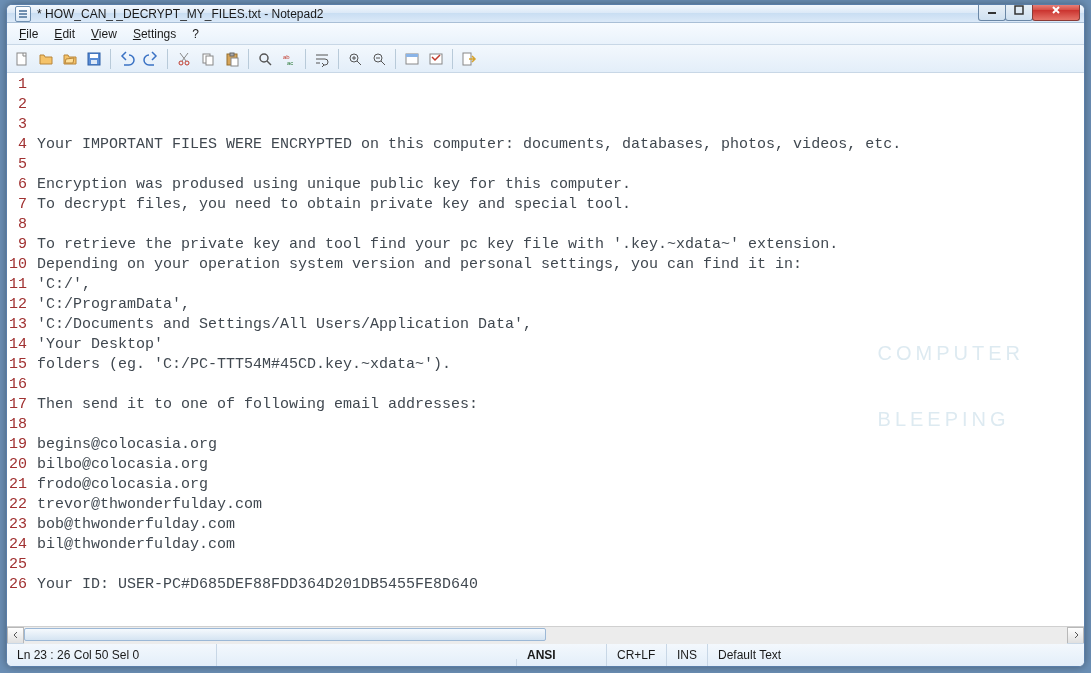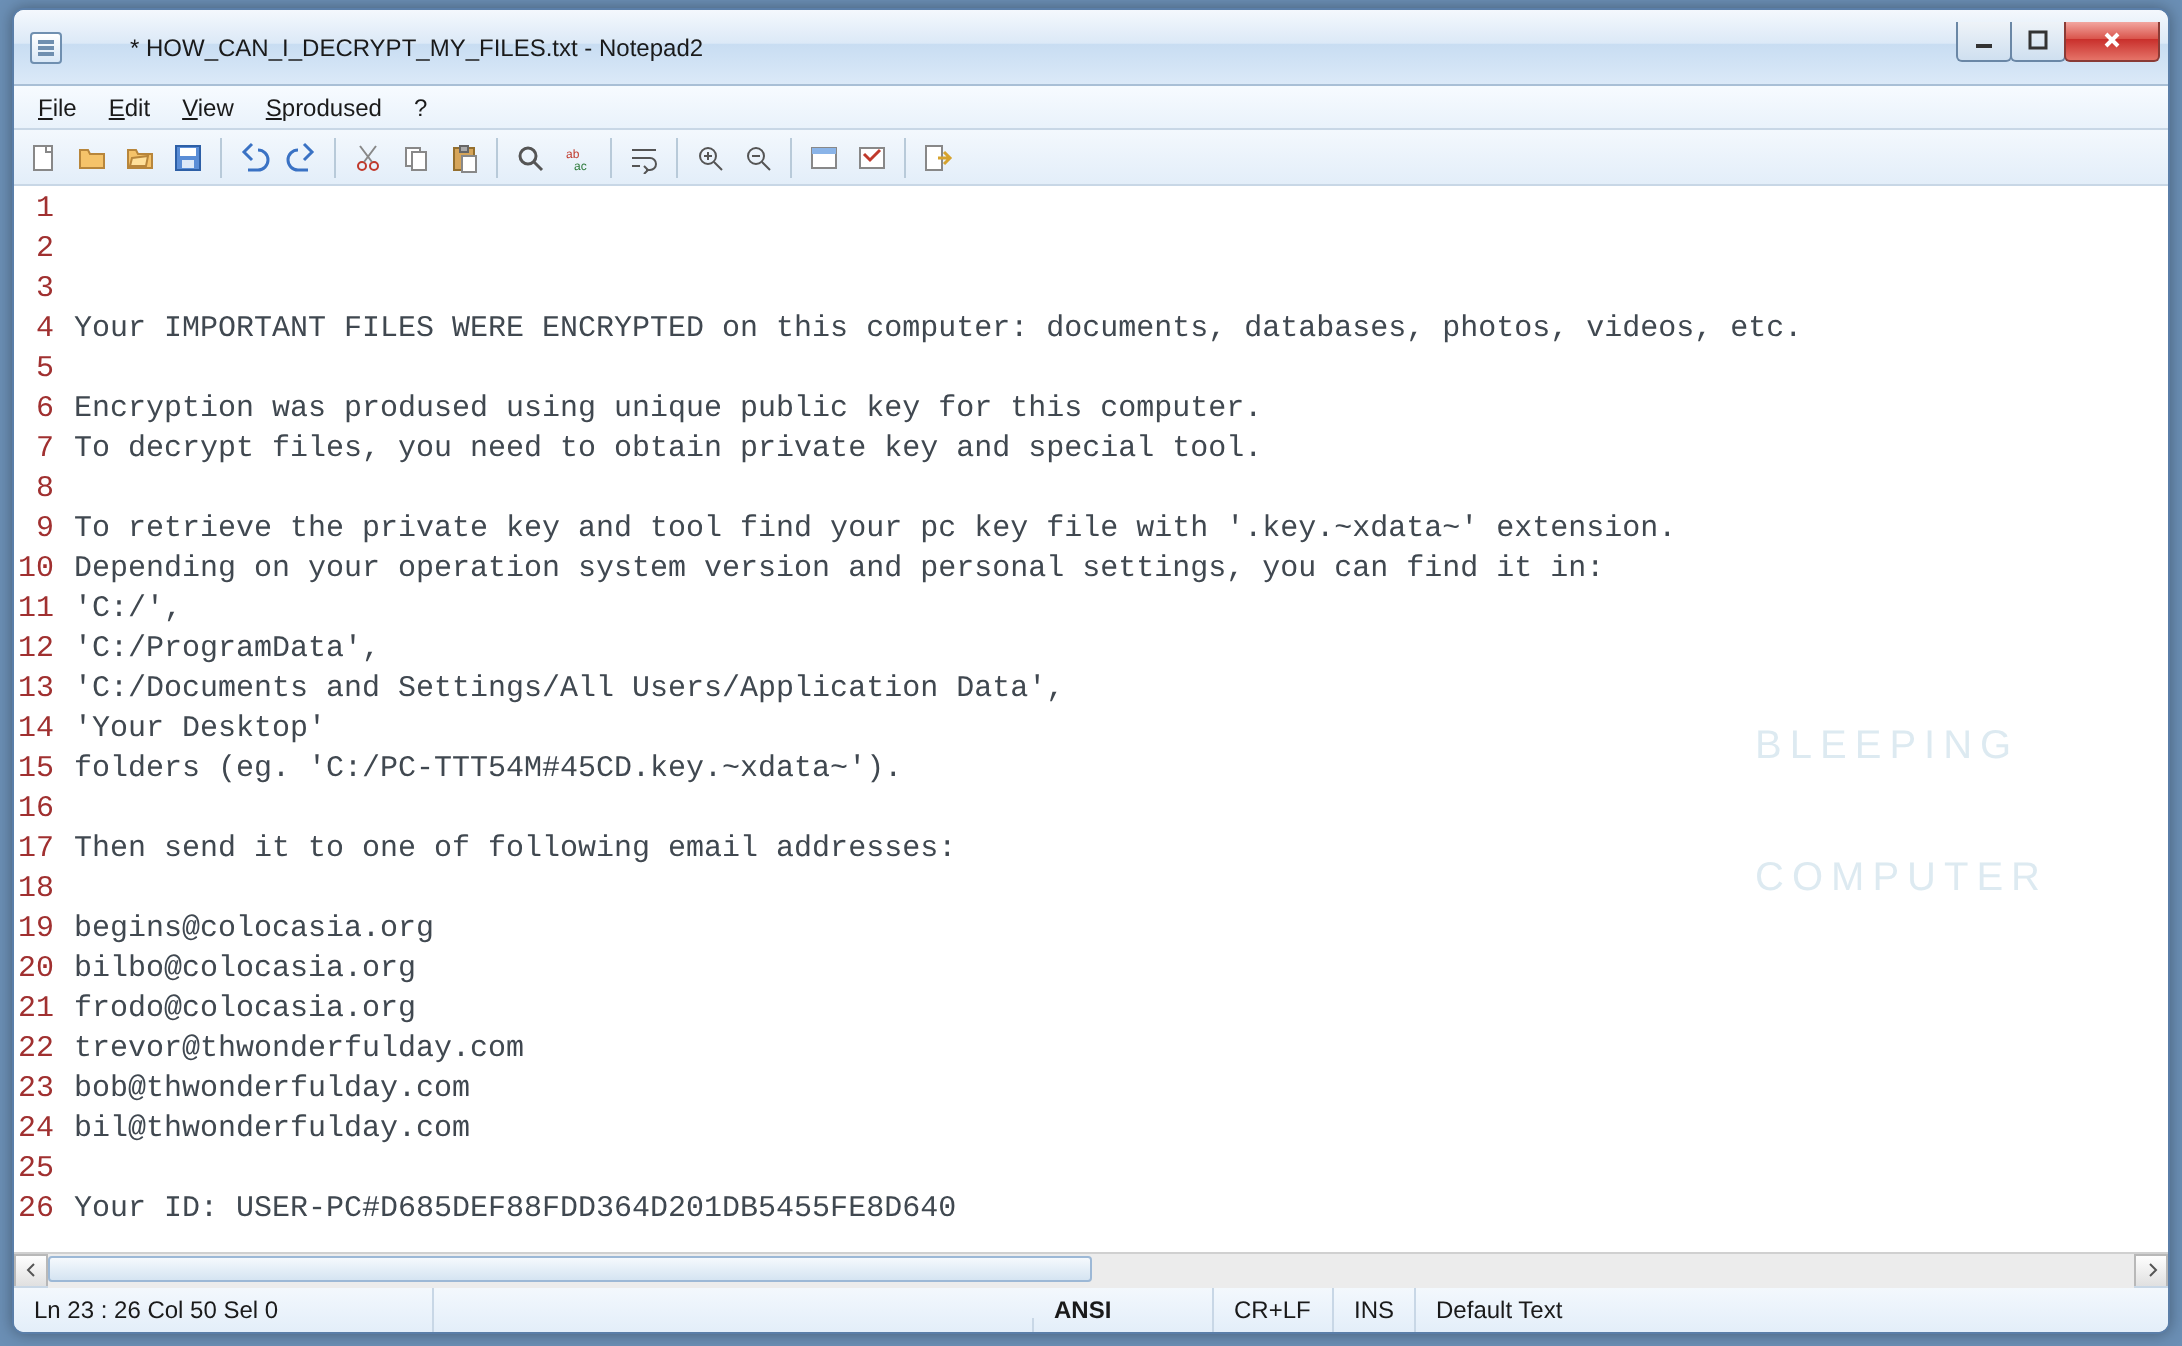--- a/index.html
+++ b/index.html
@@ -17,27 +17,26 @@
     left: 6px; top: 4px; right: 6px; bottom: 6px;
     background: #fff;
     border: 1px solid #5a7ea8;
     border-radius: 6px;
     box-shadow: 0 0 8px rgba(0,0,0,.35);
     display: flex;
     flex-direction: column;
     overflow: hidden;
   }
   .titlebar {
-    height: 38px;
+    height: 18px;
     background: linear-gradient(to bottom, #f4f8fd 0%, #dce9f7 45%, #c8ddf2 46%, #dbe9f8 100%);
     display: flex;
     align-items: center;
     padding: 0 0 0 8px;
     border-bottom: 1px solid #a9bfd6;
-    gap: 28px;
   }
   .titlebar .app-icon {
     width: 16px; height: 16px; margin-right: 6px;
     background: linear-gradient(#fff,#d9e8f7);
     border: 1px solid #6f8fb0; border-radius: 2px;
     position: relative;
   }
   .titlebar .app-icon::after {
     content: ""; position: absolute; left:3px; top:3px; right:3px; height:2px; background:#6f8fb0;
     box-shadow: 0 3px 0 #6f8fb0, 0 6px 0 #6f8fb0;
@@ -159,21 +158,21 @@
             <path d="M3 3 L9 9 M9 3 L3 9" stroke="#fff" stroke-width="2"></path>
           </svg>
       </div>
     </div>
   </div>
 
   <div class="menubar">
     <div class="menu-item"><u>F</u><span>ile</span></div>
     <div class="menu-item"><u>E</u><span>dit</span></div>
     <div class="menu-item"><u>V</u><span>iew</span></div>
-    <div class="menu-item"><u>S</u><span>prodused</span></div>
+    <div class="menu-item"><u>S</u><span>ettings</span></div>
     <div class="menu-item">?</div>
   </div>
 
   <div class="toolbar">
     <div class="tb-btn">
         <svg viewBox="0 0 16 16">
           <rect x="3" y="2" width="9" height="12" fill="#fff" stroke="#888"></rect>
           <path d="M9 2v3h3" fill="none" stroke="#888"></path>
         </svg>
       </div>
@@ -308,22 +307,22 @@
         <div>20</div>
         <div>21</div>
         <div>22</div>
         <div>23</div>
         <div>24</div>
         <div>25</div>
         <div>26</div>
       </div>
     <div class="code" id="code">
       <div class="watermark">
+        <div>COMPUTER</div>
         <div>BLEEPING</div>
-        <div>COMPUTER</div>
       </div>
     <div class="line">Your IMPORTANT FILES WERE ENCRYPTED on this computer: documents, databases, photos, videos, etc.</div><div class="line"></div><div class="line">Encryption was prodused using unique public key for this computer.</div><div class="line">To decrypt files, you need to obtain private key and special tool.</div><div class="line"></div><div class="line">To retrieve the private key and tool find your pc key file with '.key.~xdata~' extension.</div><div class="line">Depending on your operation system version and personal settings, you can find it in:</div><div class="line">'C:/',</div><div class="line">'C:/ProgramData',</div><div class="line">'C:/Documents and Settings/All Users/Application Data',</div><div class="line">'Your Desktop'</div><div class="line">folders (eg. 'C:/PC-TTT54M#45CD.key.~xdata~').</div><div class="line"></div><div class="line">Then send it to one of following email addresses:</div><div class="line"></div><div class="line">begins@colocasia.org</div><div class="line">bilbo@colocasia.org</div><div class="line">frodo@colocasia.org</div><div class="line">trevor@thwonderfulday.com</div><div class="line">bob@thwonderfulday.com</div><div class="line">bil@thwonderfulday.com</div><div class="line"></div><div class="line">Your ID: USER-PC#D685DEF88FDD364D201DB5455FE8D640</div><div class="line"></div></div>
   </div>
 
   <div class="hscroll">
     <div class="arrow">
         <svg width="8" height="8" viewBox="0 0 8 8">
           <path d="M5 1L2 4l3 3" fill="none" stroke="#555"></path>
         </svg>
       </div>

